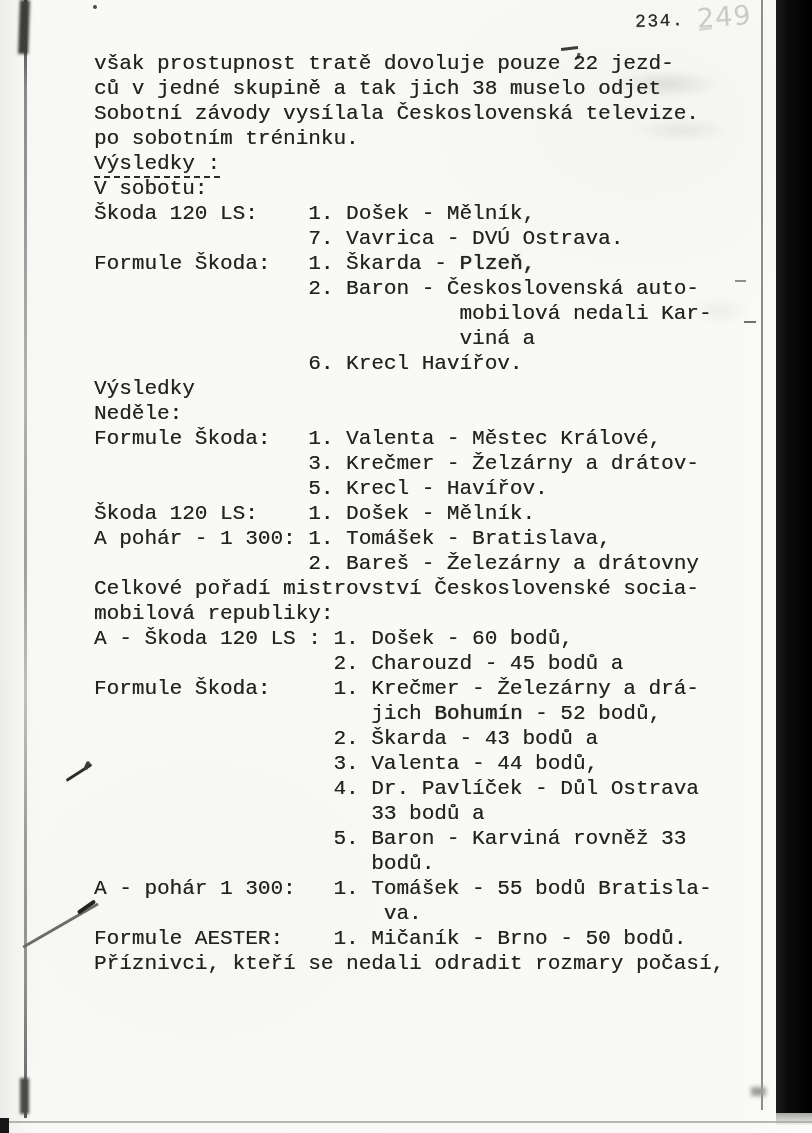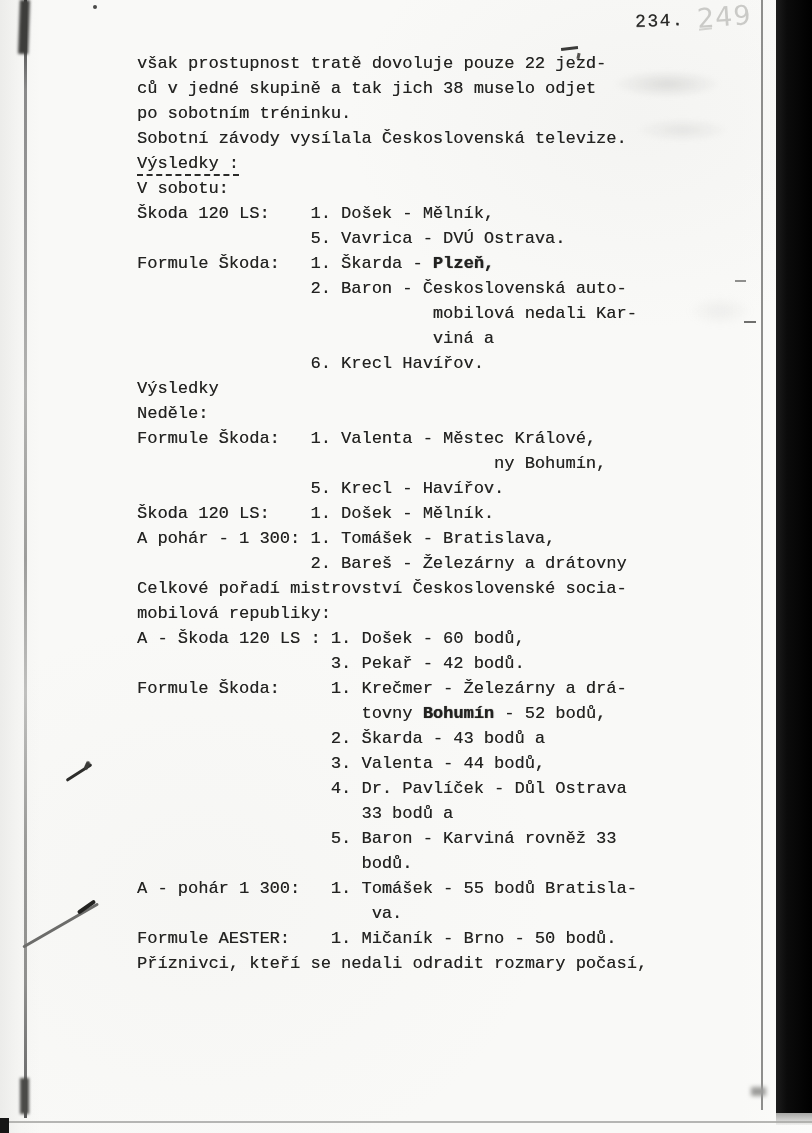--- a/index.html
+++ b/index.html
@@ -16,28 +16,27 @@
       radial-gradient(ellipse 420px 300px at 640px 120px, rgba(200,200,198,0.10), transparent 70%),
       radial-gradient(ellipse 500px 400px at 200px 900px, rgba(210,210,206,0.08), transparent 70%),
       linear-gradient(90deg,#f1f1ef 0px,var(--paper) 40px,var(--paper) 740px,#fbfbfa 812px);
     font-family:"Liberation Mono","DejaVu Sans Mono",monospace;
   }
   .abs{position:absolute;}
 
   
   .text-block{
     left:94px; top:51px; width:660px;
-    font-size:17px; line-height:25px;
+    font-size:21px; line-height:25px;
     color:var(--ink);
     text-shadow:0.3px 0.3px 0.6px rgba(25,25,25,0.55);
-    margin-left:43px;
   }
   .tline{white-space:pre; height:25px;}
   .tline .u{border-bottom:2px dashed #2b2b29; padding-bottom:1px;}
-  .tline .b{font-weight:bold; text-shadow:0.5px 0.4px 0.8px rgba(15,15,15,0.8);}
+  .tline .b{font-weight:normal; text-shadow:0.5px 0.4px 0.8px rgba(15,15,15,0.8);}
 
   
   .typed-page-number{
     left:635px; top:11px;
     font-size:18px; letter-spacing:1.5px;
     color:#2a2a28; transform:rotate(-2deg);
     text-shadow:0.3px 0.3px 0.6px rgba(25,25,25,0.55);
   }
   .hand-page-number{
     left:697px; top:1px;
@@ -115,45 +114,45 @@
 <div class="abs stray-underscore"></div>
 <div class="abs stray-dot-top"></div>
 
 <div class="abs typed-page-number">234.</div>
 <div class="abs hand-page-number">249</div>
 <div class="abs hand-underline"></div>
 
 <div class="abs text-block">
     <div class="tline">však prostupnost tratě dovoluje pouze 22 jezd-</div>
     <div class="tline">ců v jedné skupině a tak jich 38 muselo odjet</div>
+    <div class="tline">Sobotní závody vysílala Československá televize.</div>
     <div class="tline">po sobotním tréninku.</div>
-    <div class="tline">Sobotní závody vysílala Československá televize.</div>
     <div class="tline"><span class="u">Výsledky :</span></div>
     <div class="tline">V sobotu:</div>
     <div class="tline">Škoda 120 LS:    1. Došek - Mělník,</div>
-    <div class="tline">                 5. Vavrica - DVÚ Ostrava.</div>
+    <div class="tline">                 7. Vavrica - DVÚ Ostrava.</div>
     <div class="tline"><span>Formule Škoda:   1. Škarda - </span><span class="b">Plzeň,</span><span></span></div>
     <div class="tline">                 2. Baron - Československá auto-</div>
     <div class="tline">                             mobilová nedali Kar-</div>
     <div class="tline">                             viná a</div>
     <div class="tline">                 6. Krecl Havířov.</div>
     <div class="tline">Výsledky</div>
     <div class="tline">Neděle:</div>
     <div class="tline">Formule Škoda:   1. Valenta - Městec Králové,</div>
-    <div class="tline">                                   ny Bohumín,</div>
+    <div class="tline">                 3. Krečmer - Želzárny a drátov-</div>
     <div class="tline">                 5. Krecl - Havířov.</div>
     <div class="tline">Škoda 120 LS:    1. Došek - Mělník.</div>
     <div class="tline">A pohár - 1 300: 1. Tomášek - Bratislava,</div>
     <div class="tline">                 2. Bareš - Železárny a drátovny</div>
     <div class="tline">Celkové pořadí mistrovství Československé socia-</div>
     <div class="tline">mobilová republiky:</div>
     <div class="tline">A - Škoda 120 LS : 1. Došek - 60 bodů,</div>
-    <div class="tline">                   3. Pekař - 42 bodů.</div>
+    <div class="tline">                   2. Charouzd - 45 bodů a</div>
     <div class="tline">Formule Škoda:     1. Krečmer - Železárny a drá-</div>
-    <div class="tline"><span>                      tovny </span><span class="b">Bohumín</span><span> - 52 bodů,</span></div>
+    <div class="tline"><span>                      jich </span><span class="b">Bohumín</span><span> - 52 bodů,</span></div>
     <div class="tline">                   2. Škarda - 43 bodů a</div>
     <div class="tline">                   3. Valenta - 44 bodů,</div>
     <div class="tline">                   4. Dr. Pavlíček - Důl Ostrava</div>
     <div class="tline">                      33 bodů a</div>
     <div class="tline">                   5. Baron - Karviná rovněž 33</div>
     <div class="tline">                      bodů.</div>
     <div class="tline">A - pohár 1 300:   1. Tomášek - 55 bodů Bratisla-</div>
     <div class="tline">                       va.</div>
     <div class="tline">Formule AESTER:    1. Mičaník - Brno - 50 bodů.</div>
     <div class="tline">Příznivci, kteří se nedali odradit rozmary počasí,</div>

